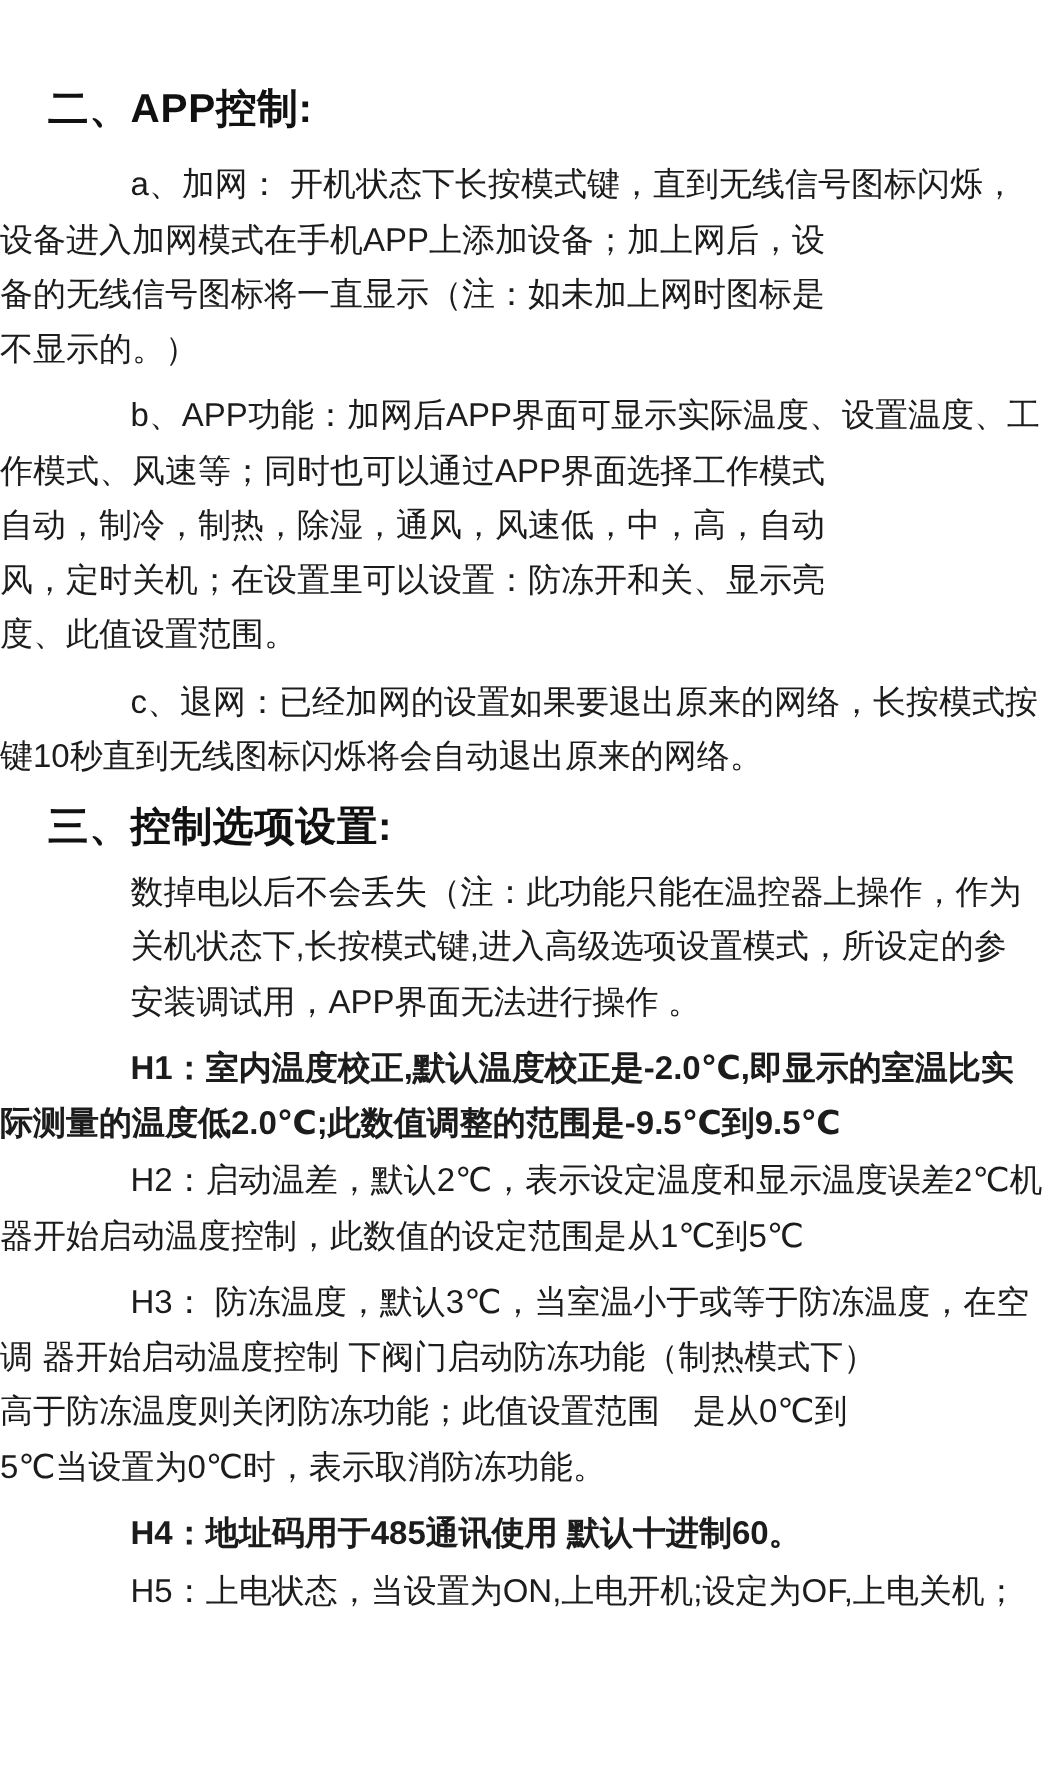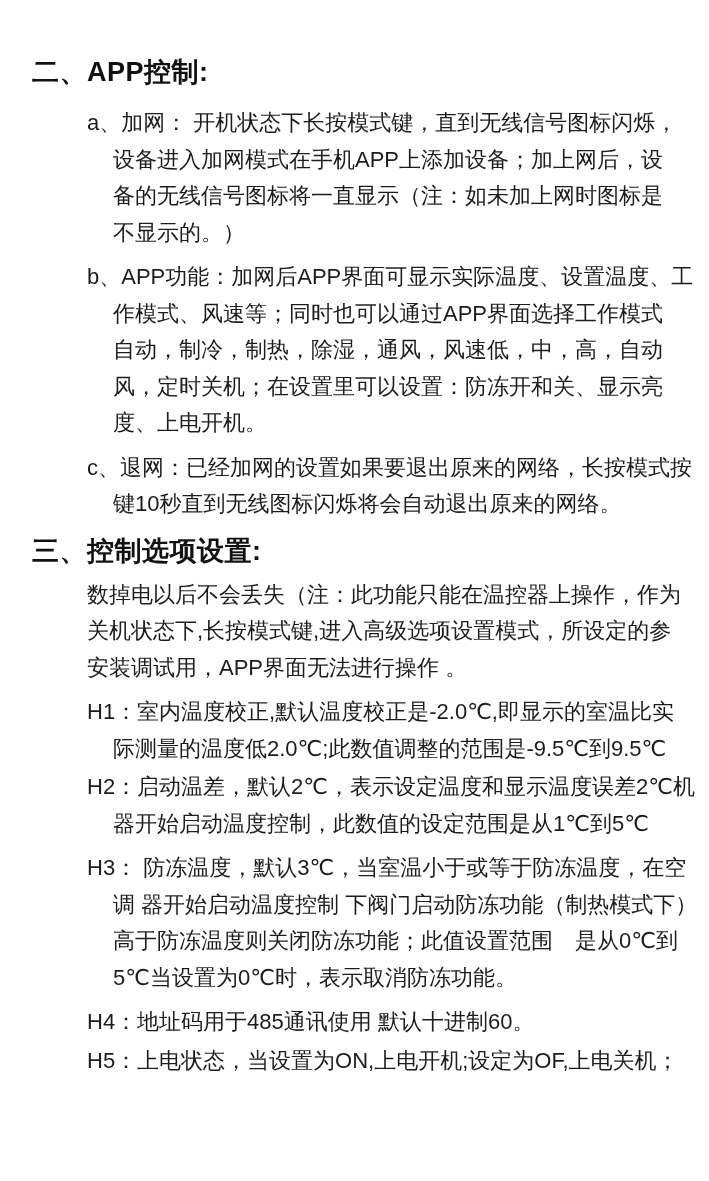--- a/index.html
+++ b/index.html
@@ -19,51 +19,51 @@
     font-size:27px;
     font-weight:700;
     line-height:40px;
     margin-left:32px;
     margin-bottom:13px;
     letter-spacing:0.5px;
     color:#111111;
   }
   .sec-heading.mt { margin-top:4px; margin-bottom:6px; }
   .block { margin-bottom:8px; }
-  .block.tight { margin-bottom:2px; }
+  .block.tight { margin-bottom:2px;font-weight:bold; }
   .line {
     font-size:22px;
     line-height:36.5px;
     height:36.5px;
     white-space:nowrap;
     color:#1c1c1c;
   }
   .l1 { margin-left:87px; }
-  .l2 { margin-left:113px; }
+  .l2 { }
 </style>
 </head>
 <body>
 
 <div class="page">
 
   <div class="sec-heading">二、APP控制:</div>
 
   <div class="block">
     <div class="line l1">a、加网： 开机状态下长按模式键，直到无线信号图标闪烁，</div>
     <div class="line l2">设备进入加网模式在手机APP上添加设备；加上网后，设</div>
     <div class="line l2">备的无线信号图标将一直显示（注：如未加上网时图标是</div>
     <div class="line l2">不显示的。）</div>
   </div>
 
   <div class="block">
     <div class="line l1">b、APP功能：加网后APP界面可显示实际温度、设置温度、工</div>
     <div class="line l2">作模式、风速等；同时也可以通过APP界面选择工作模式</div>
     <div class="line l2">自动，制冷，制热，除湿，通风，风速低，中，高，自动</div>
     <div class="line l2">风，定时关机；在设置里可以设置：防冻开和关、显示亮</div>
-    <div class="line l2">度、上电开机。</div>
+    <div class="line l2">度、此值设置范围。</div>
   </div>
 
   <div class="block">
     <div class="line l1">c、退网：已经加网的设置如果要退出原来的网络，长按模式按</div>
     <div class="line l2">键10秒直到无线图标闪烁将会自动退出原来的网络。</div>
   </div>
 
   <div class="sec-heading mt">三、控制选项设置:</div>
 
   <div class="block">

